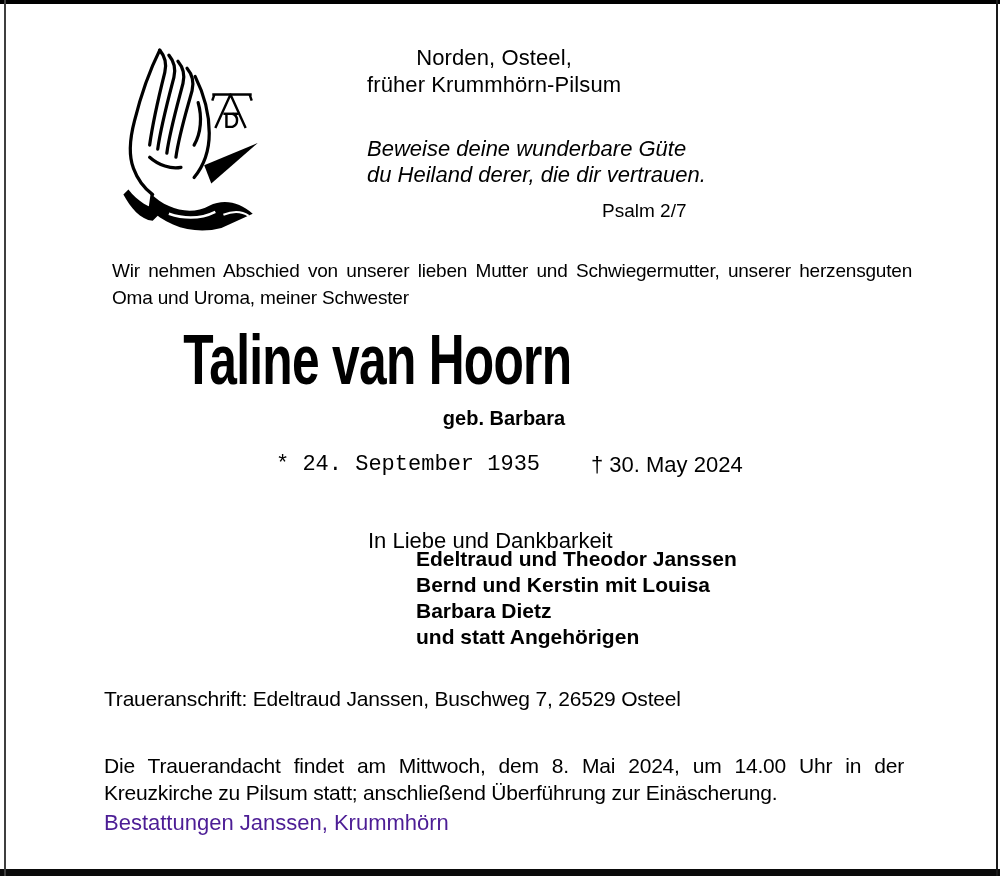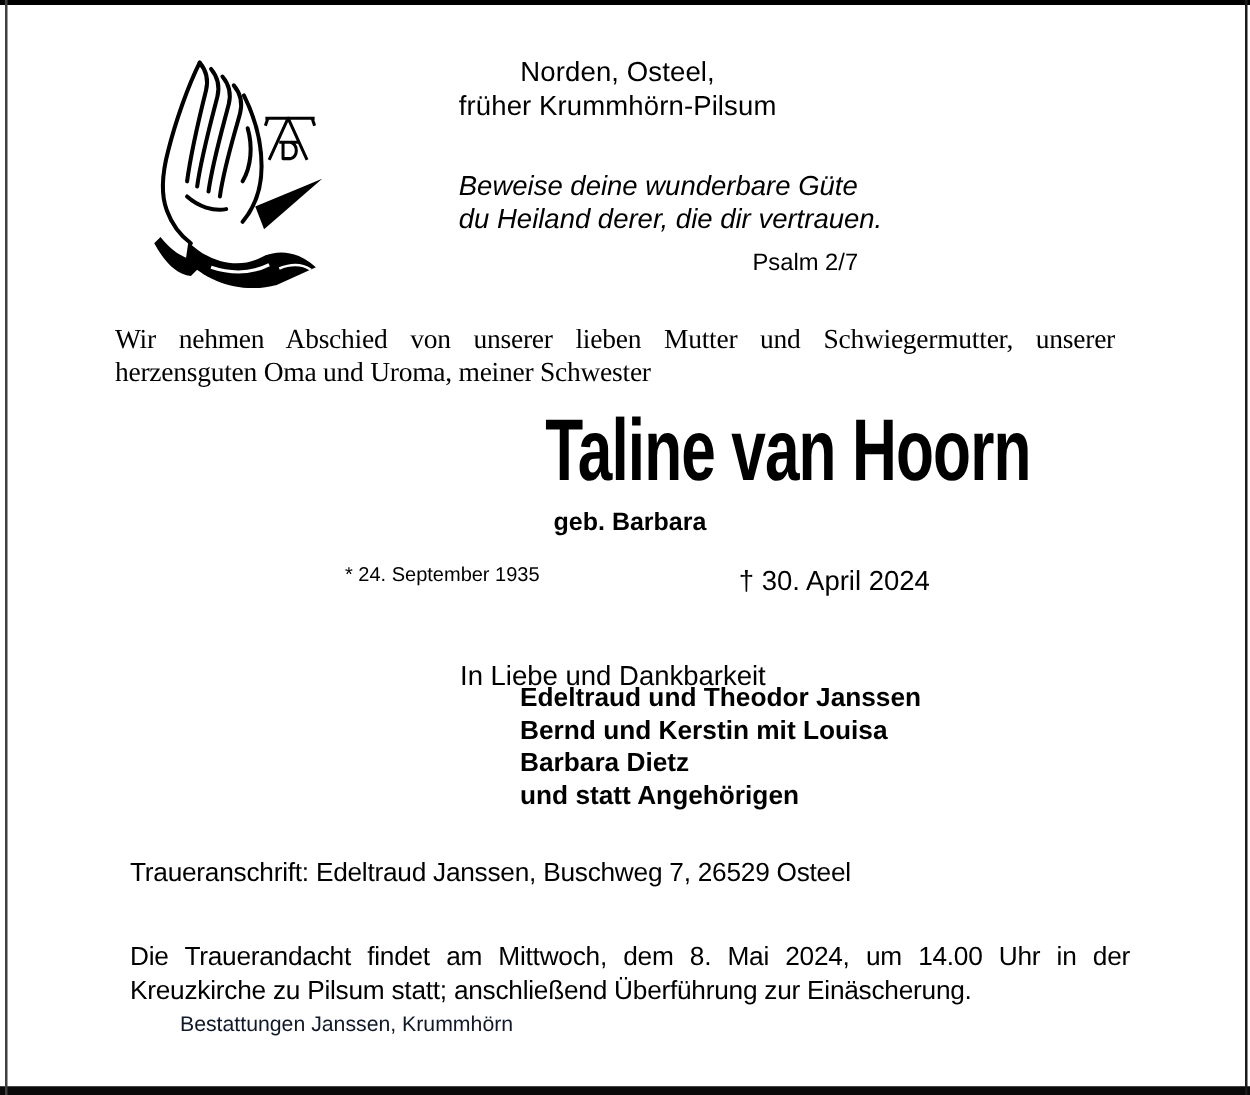--- a/index.html
+++ b/index.html
@@ -24,53 +24,53 @@
     position: absolute; left: 367px; top: 44px;
     font-size: 22px; line-height: 27px; letter-spacing: 0.1px; text-align: center;
   }
   .verse {
     position: absolute; left: 367px; top: 136px;
     font-style: italic; font-size: 22px; line-height: 26px;
   }
   .psalm { position: absolute; left: 602px; top: 200px; font-size: 19px; }
 
   .intro {
-    position: absolute; left: 92px; top: 257px; width: 800px;
-    font-size: 22px; line-height: 27px; text-align: justify; letter-spacing: -0.2px; font-family: Liberation Serif, serif;
+    position: absolute; left: 112px; top: 257px; width: 800px;
+    font-size: 19px; line-height: 27px; text-align: justify; letter-spacing: -0.2px;
   }
 
-  .name { position: absolute; left: 104px; top: 330px; width: 800px; text-align: right; }
+  .name { position: absolute; left: 104px; top: 330px; width: 800px; text-align: left; }
   .name .inner {
     display: inline-block; font-weight: 700; font-size: 70px; line-height: 60px;
     white-space: nowrap; letter-spacing: -1px;
     transform: scaleX(0.71); transform-origin: 50% 50%;
   }
 
   .maiden {
     position: absolute; left: 104px; top: 407px; width: 800px;
     text-align: center; font-weight: 700; font-size: 20px;
   }
 
-  .birth { position: absolute; left: 276px; top: 452px; font-size: 16px; }
+  .birth { position: absolute; left: 276px; top: 452px; font-size: 22px; font-family: Liberation Mono, monospace; }
   .death { position: absolute; left: 591px; top: 452px; font-size: 22px; }
 
   .closing  { position: absolute; left: 368px; top: 512px; font-size: 22px; margin-top: 16px; }
   .mourners {
     position: absolute; left: 368px; top: 546px;
     font-size: 21px; font-weight: 700; line-height: 26px; margin-left: 48px;
   }
 
   .address { position: absolute; left: 104px; top: 687px; font-size: 21px; letter-spacing: -0.2px; }
 
   .service {
     position: absolute; left: 104px; top: 752px; width: 800px;
     font-size: 21px; line-height: 27px; text-align: justify; letter-spacing: -0.2px;
   }
 
-  .undertaker { position: absolute; left: 104px; top: 810px; font-size: 17px; color: #0f172a; margin-left: 40px; }
+  .undertaker { position: absolute; left: 104px; top: 810px; font-size: 22px; color: #4c1d95; }
 </style>
 </head>
 <body>
 
 <div class="page">
 
   <div class="border-top"></div>
   <div class="border-bottom"></div>
   <div class="border-left"></div>
   <div class="border-right"></div>
@@ -115,21 +115,21 @@
 
   <div class="intro">Wir nehmen Abschied von unserer lieben Mutter und Schwiegermutter, unserer herzensguten Oma und Uroma, meiner Schwester</div>
 
   <div class="name">
     <span class="inner">Taline van Hoorn</span>
   </div>
 
   <div class="maiden">geb. Barbara</div>
 
   <div class="birth">* 24. September 1935</div>
-  <div class="death">† 30. April 2024</div>
+  <div class="death">† 30. May 2024</div>
 
   <div class="closing">In Liebe und Dankbarkeit</div>
 
   <div class="mourners">
     <div>Edeltraud und Theodor Janssen</div>
     <div>Bernd und Kerstin mit Louisa</div>
     <div>Barbara Dietz</div>
     <div>und statt Angehörigen</div>
   </div>
 

